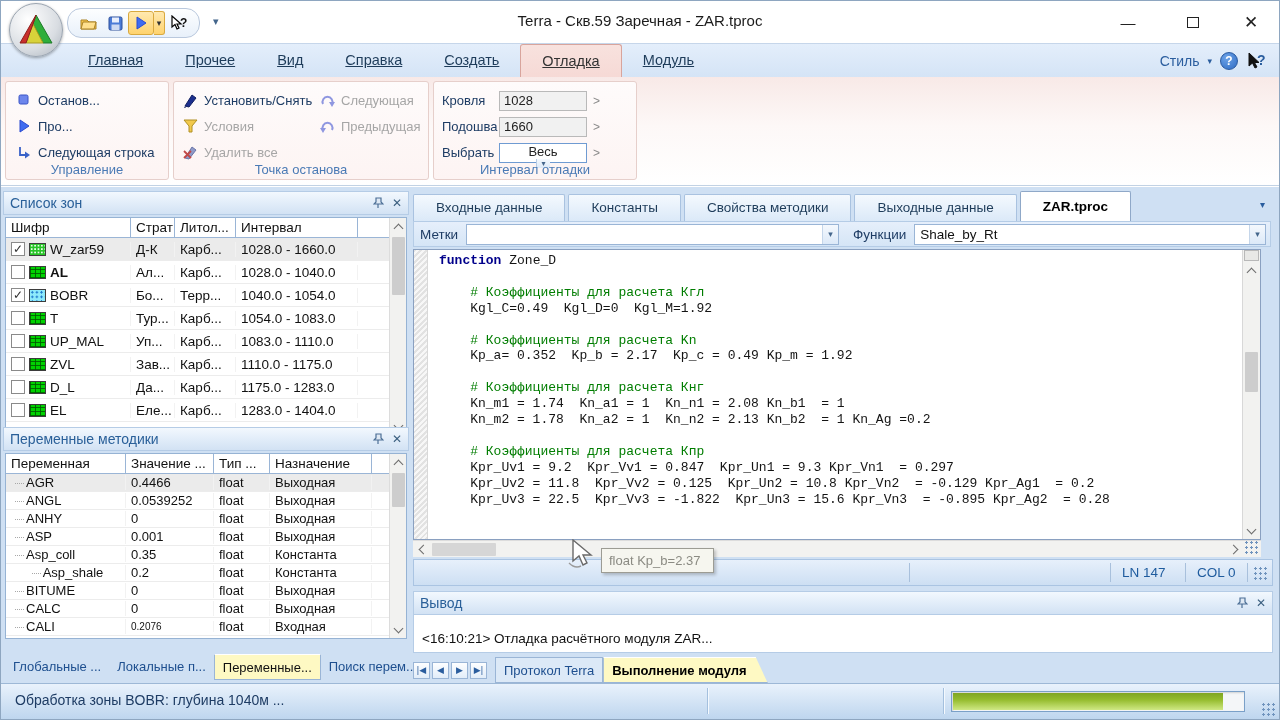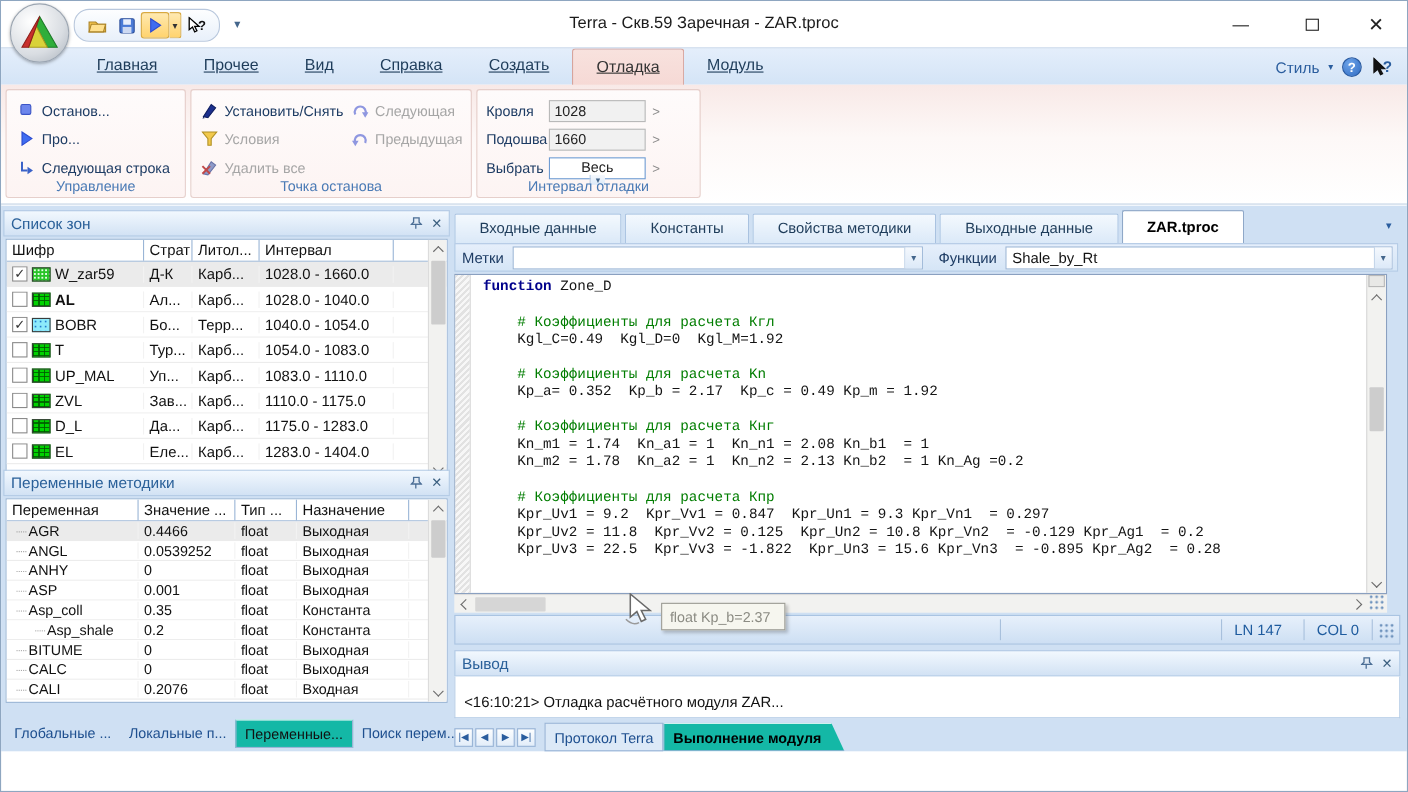--- a/index.html
+++ b/index.html
@@ -93,21 +93,21 @@
   .chev.left{transform:rotate(45deg);margin-left:3px;}
   .chev.right{transform:rotate(225deg);margin-right:3px;}
   .sb-thumb{position:absolute;left:2px;width:13px;background:#cdcdcd;border-radius:1px;}
   .hscroll{position:absolute;height:17px;background:#f2f2f0;border-top:1px solid #dcdcdc;}
   .hsb-btn{position:absolute;top:0;width:17px;height:17px;display:flex;align-items:center;justify-content:center;}
   .hsb-thumb{position:absolute;top:2px;height:13px;background:#d6d6d6;border-radius:1px;}
 
   
   .tabsrow{position:absolute;left:0;top:466px;width:100%;height:28px;background:#cfe0f3;}
   .btab{height:26px;line-height:25px;padding:0 8px;font-size:13px;color:#1e4f8f;white-space:nowrap;}
-  .btab.active{background:#14b8a6;border:1px solid #9ab5d6;border-top:1px solid #fff;color:#111;}
+  .btab.active{background:#fef9c3;border:1px solid #9ab5d6;border-top:1px solid #fff;color:#111;}
   .btab.active.bold{font-weight:bold;color:#000;
     clip-path:polygon(0 0,calc(100% - 12px) 0,100% 100%,0 100%);padding-right:20px;}
   .navbtn{width:17px;height:17px;border:1px solid #9ab5d6;background:linear-gradient(#fdfeff,#e2edf9);
     display:flex;align-items:center;justify-content:center;color:#2a5d9e;font-size:9px;margin-right:2px;}
 
   
   .doctabs{position:absolute;left:412px;top:4px;right:8px;height:30px;display:flex;align-items:flex-end;}
   .dtab{height:27px;line-height:26px;padding:0 22px;font-size:13.5px;color:#1e3c5a;
     background:linear-gradient(#f4f9fe,#dbe9f8);border:1px solid #a9c2e0;border-bottom:none;border-radius:2px 2px 0 0;
     margin-right:3px;white-space:nowrap;}
@@ -542,21 +542,21 @@
               </div>
               <div class="td" style="width: 88px; font-size: 13px;">0</div>
               <div class="td" style="width: 56px; font-size: 13px;">float</div>
               <div class="td" style="width: 102px; font-size: 13px;">Выходная</div>
             </div>
             <div class="trow" style="height: 18px;">
               <div class="td" style="width: 120px; display: flex; align-items: center; font-size: 13px;">
                 <span class="treejoint"></span>
                 <span>CALI</span>
               </div>
-              <div class="td" style="width: 88px; font-size: 13px;">0.2076</div>
+              <div class="td" style="width: 88px; font-size: 10px;">0.2076</div>
               <div class="td" style="width: 56px; font-size: 13px;">float</div>
               <div class="td" style="width: 102px; font-size: 13px;">Входная</div>
             </div>
           </div>
         <div class="vscroll" style="right:0;top:0;bottom:0;">
           <div class="sb-btn" style="top:0;">
               <span class="chev up"></span>
             </div>
           <div class="sb-thumb" style="top:19px;height:34px;"></div>
           <div class="sb-btn" style="bottom:0;">
@@ -678,14 +678,23 @@
 
     <div class="tooltip">float Kp_b=2.37</div>
     <div class="cursor">
       <svg width="30" height="32">
         <polygon points="6,1 6,22 12,17 16,26 20,24 16,16 24,16" fill="#fff" stroke="#6a6a6a" stroke-width="1.4"></polygon>
         <path d="M2 24 q6 6 12 3" fill="none" stroke="#9a9a9a" stroke-width="1.4"></path>
       </svg>
     </div>
   </div>
 
+  <div class="statusbar">
+    <div class="sb-msg">Обработка зоны BOBR: глубина 1040м ...</div>
+    <div class="sb-cellsep" style="left:706px;"></div>
+    <div class="sb-cellsep" style="left:942px;"></div>
+    <div class="progress">
+        <div class="fill" id="progress-fill" style="width: 93%;"></div>
+      </div>
+    <div class="grip"></div>
+  </div>
 
 </div>
 
 </body></html>

